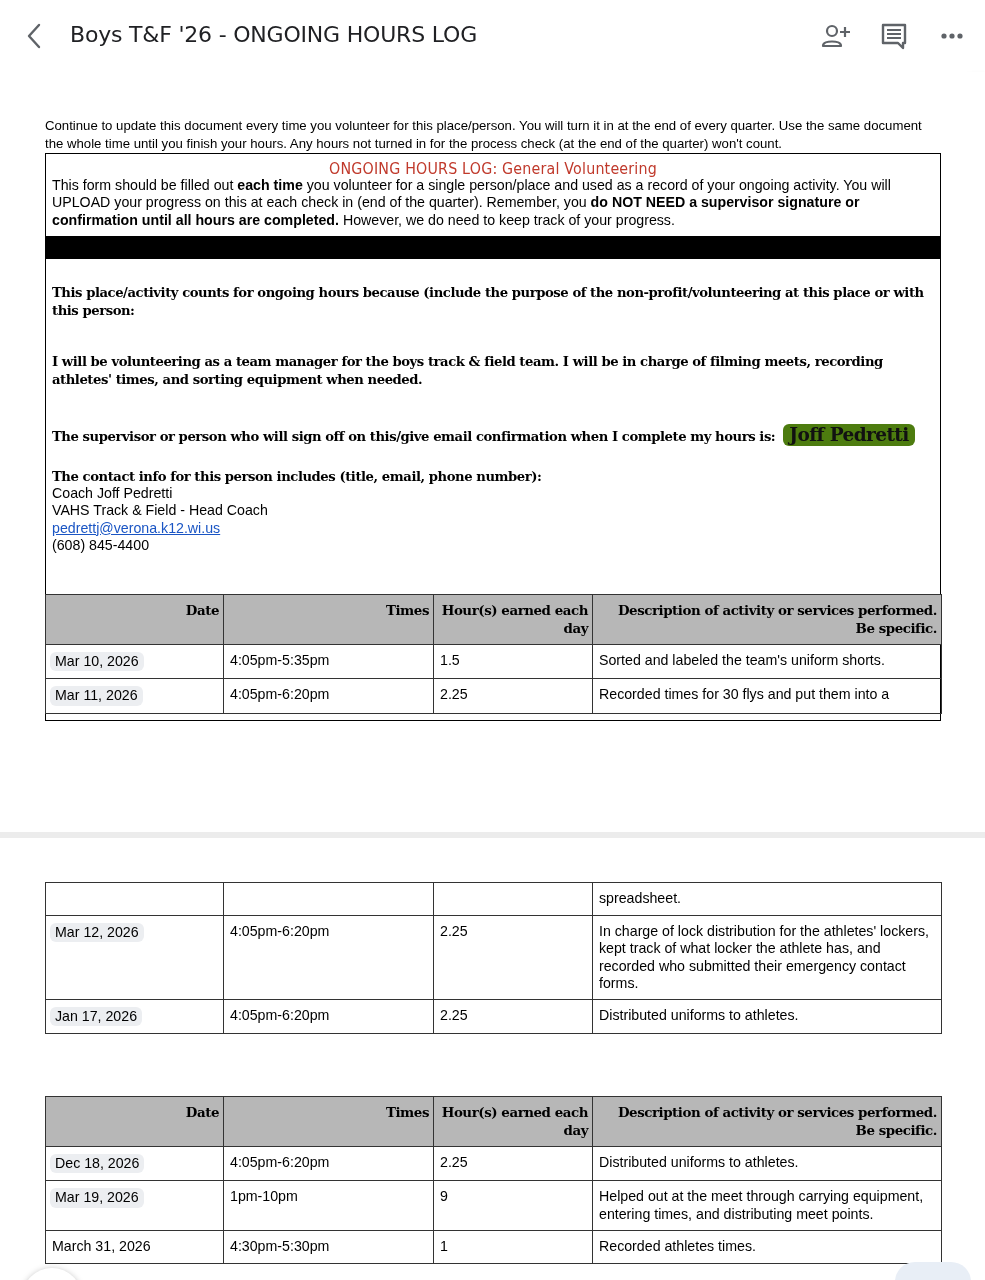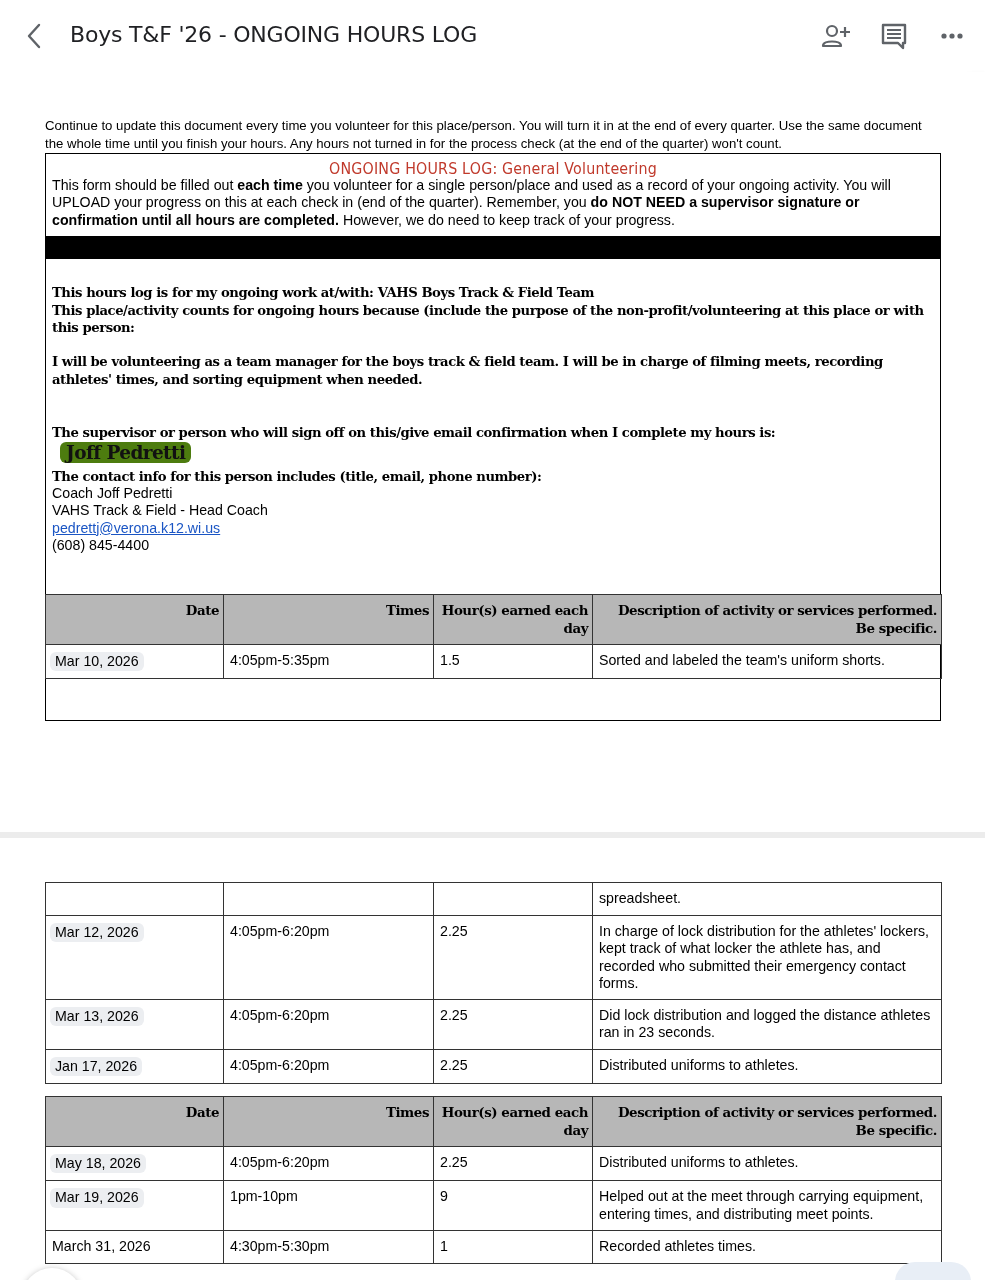--- a/index.html
+++ b/index.html
@@ -29,21 +29,21 @@
 
   .form-box { position: absolute; left: 45px; top: 81px; width: 896px; height: 568px; border: 1px solid #000; }
   .form-head { text-align: center; color: #c0392b; font-size: 15.5px; margin-top: 6px; letter-spacing: 0.2px; font-family: "DejaVu Sans", sans-serif; font-weight: normal; transform: scaleX(0.92); }
   .form-desc { padding: 0 6px; font-size: 14.2px; line-height: 17.3px; margin-top: -1px; }
   .form-desc b { font-weight: bold; }
   .black-bar { position: absolute; left: 0; top: 82px; width: 100%; height: 23px; background: #000; }
 
   .serif-b { font-family: "DejaVu Serif", serif; font-weight: bold; font-size: 13.2px; line-height: 17.5px; letter-spacing: -0.45px; }
   .work-at { position: absolute; left: 6px; top: 130px; width: 880px; }
   .purpose-text { position: absolute; left: 6px; top: 199px; width: 880px; }
-  .supervisor-line { position: absolute; left: 6px; top: 270px; width: 880px; display: flex; align-items: flex-start; flex-direction: column; }
+  .supervisor-line { position: absolute; left: 6px; top: 270px; width: 880px; display: flex; align-items: flex-end; }
   .supervisor-chip { display: inline-block; margin-left: 8px; background: #4d7c0f; border-radius: 6px; padding: 2px 6px; font-family: "DejaVu Serif", serif; font-weight: bold; font-size: 18.5px; letter-spacing: -0.6px; color: #111; }
   .contact-label { position: absolute; left: 6px; top: 314px; width: 880px; }
   .contact-lines { position: absolute; left: 6px; top: 331px; font-size: 14.2px; line-height: 17.3px; }
   .contact-lines .email { color: #1a55c4; text-decoration: underline; cursor: pointer; }
 
   
   table.log { position: absolute; left: 45px; border-collapse: collapse; width: 896px; table-layout: fixed; }
   table.log td, table.log th { border: 1px solid #333; vertical-align: top; font-size: 14.2px; line-height: 17.3px; padding: 7px 6px 7px 6px; text-align: left; font-weight: normal; }
   table.log th { background: #b7b7b7; text-align: right; font-family: "DejaVu Serif", serif; font-weight: bold; font-size: 13.4px; letter-spacing: -0.45px; line-height: 17.5px; padding: 7px 4px; vertical-align: top; }
   .col-date { width: 178px; }
@@ -110,21 +110,20 @@
   <div class="intro">Continue to update this document every time you volunteer for this place/person. You will turn it in at the end of every quarter. Use the same document the whole time until you finish your hours. Any hours not turned in for the process check (at the end of the quarter) won't count.</div>
 
   <div class="form-box">
     <div class="form-head">ONGOING HOURS LOG: General Volunteering</div>
     <div class="form-desc">
       <span>This form should be filled out </span><b>each time</b><span> you volunteer for a single person/place and used as a record of your ongoing activity. You will UPLOAD your progress on this at each check in (end of the quarter). Remember, you </span><b>do NOT NEED a supervisor signature or confirmation until all hours are completed.</b><span> However, we do need to keep track of your progress.</span>
     </div>
     <div class="black-bar"></div>
 
     <div class="work-at serif-b">
-      <div>This hours log is for my ongoing work at/with: VAHS Boys Track &amp; Field Team</div>
       <div>This place/activity counts for ongoing hours because (include the purpose of the non-profit/volunteering at this place or with this person:</div>
     </div>
     <div class="purpose-text serif-b">I will be volunteering as a team manager for the boys track &amp; field team. I will be in charge of filming meets, recording athletes' times, and sorting equipment when needed.</div>
 
     <div class="supervisor-line serif-b">
       <span>The supervisor or person who will sign off on this/give email confirmation when I complete my hours is:</span>
       <span class="supervisor-chip">Joff Pedretti</span>
     </div>
 
     <div class="contact-label serif-b">The contact info for this person includes (title, email, phone number):</div>
@@ -148,20 +147,26 @@
       <th>Date</th>
       <th>Times</th>
       <th>Hour(s) earned each day</th>
       <th>Description of activity or services performed. Be specific.</th>
     </tr>
     <tr class="row-single">
       <td><span class="date-chip">Mar 10, 2026</span></td>
       <td>4:05pm-5:35pm</td>
       <td>1.5</td>
       <td>Sorted and labeled the team's uniform shorts.</td>
+    </tr>
+    <tr class="row-single">
+      <td><span class="date-chip">Mar 11, 2026</span></td>
+      <td>4:05pm-6:20pm</td>
+      <td>2.25</td>
+      <td>Recorded times for 30 flys and put them into a</td>
     </tr>
   </tbody>
     </table>
 </div>
 
 <div class="page-gap"></div>
 
 <div class="page page2">
   <table class="log t2">
     <colgroup>
@@ -176,26 +181,20 @@
       <td></td>
       <td></td>
       <td>spreadsheet.</td>
     </tr>
     <tr>
       <td><span class="date-chip">Mar 12, 2026</span></td>
       <td>4:05pm-6:20pm</td>
       <td>2.25</td>
       <td>In charge of lock distribution for the athletes' lockers, kept track of what locker the athlete has, and recorded who submitted their emergency contact forms.</td>
     </tr>
-    <tr>
-      <td><span class="date-chip">Mar 13, 2026</span></td>
-      <td>4:05pm-6:20pm</td>
-      <td>2.25</td>
-      <td>Did lock distribution and logged the distance athletes ran in 23 seconds.</td>
-    </tr>
     <tr class="row-single">
       <td><span class="date-chip">Jan 17, 2026</span></td>
       <td>4:05pm-6:20pm</td>
       <td>2.25</td>
       <td>Distributed uniforms to athletes.</td>
     </tr>
   </tbody>
     </table>
 
   <table class="log t3">
@@ -206,21 +205,21 @@
         <col class="col-desc">
       </colgroup>
     <tbody>
         <tr>
       <th>Date</th>
       <th>Times</th>
       <th>Hour(s) earned each day</th>
       <th>Description of activity or services performed. Be specific.</th>
     </tr>
     <tr class="row-single">
-      <td><span class="date-chip">May 18, 2026</span></td>
+      <td><span class="date-chip">Dec 18, 2026</span></td>
       <td>4:05pm-6:20pm</td>
       <td>2.25</td>
       <td>Distributed uniforms to athletes.</td>
     </tr>
     <tr>
       <td><span class="date-chip">Mar 19, 2026</span></td>
       <td>1pm-10pm</td>
       <td>9</td>
       <td>Helped out at the meet through carrying equipment, entering times, and distributing meet points.</td>
     </tr>

